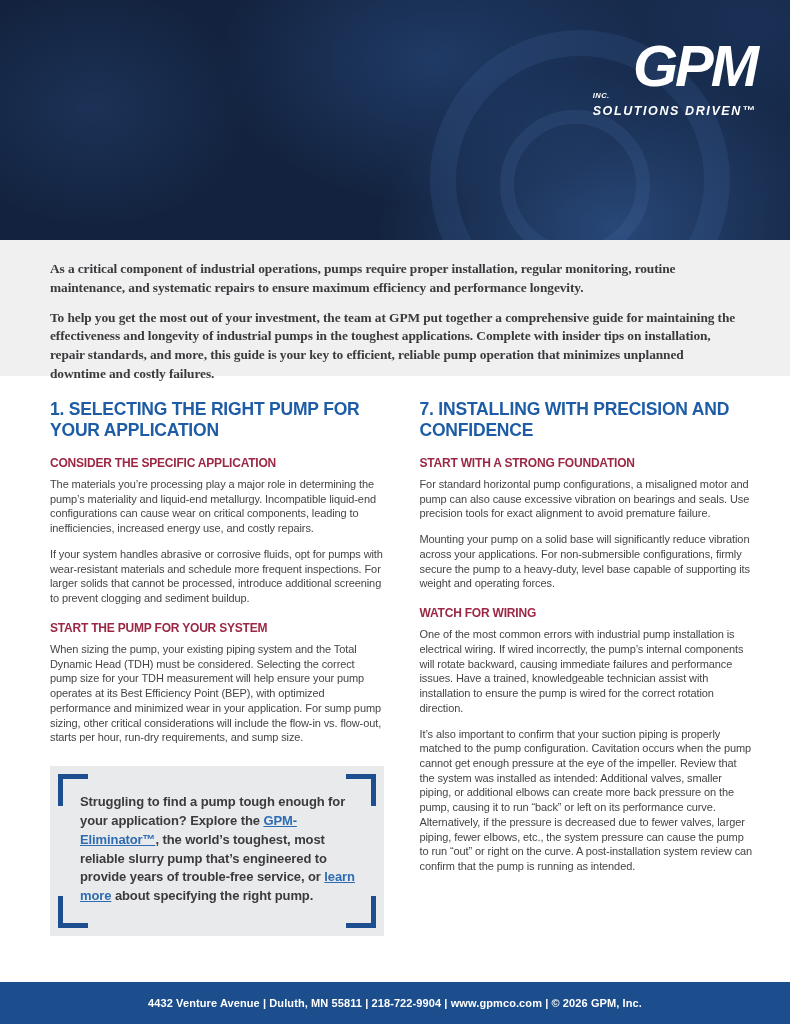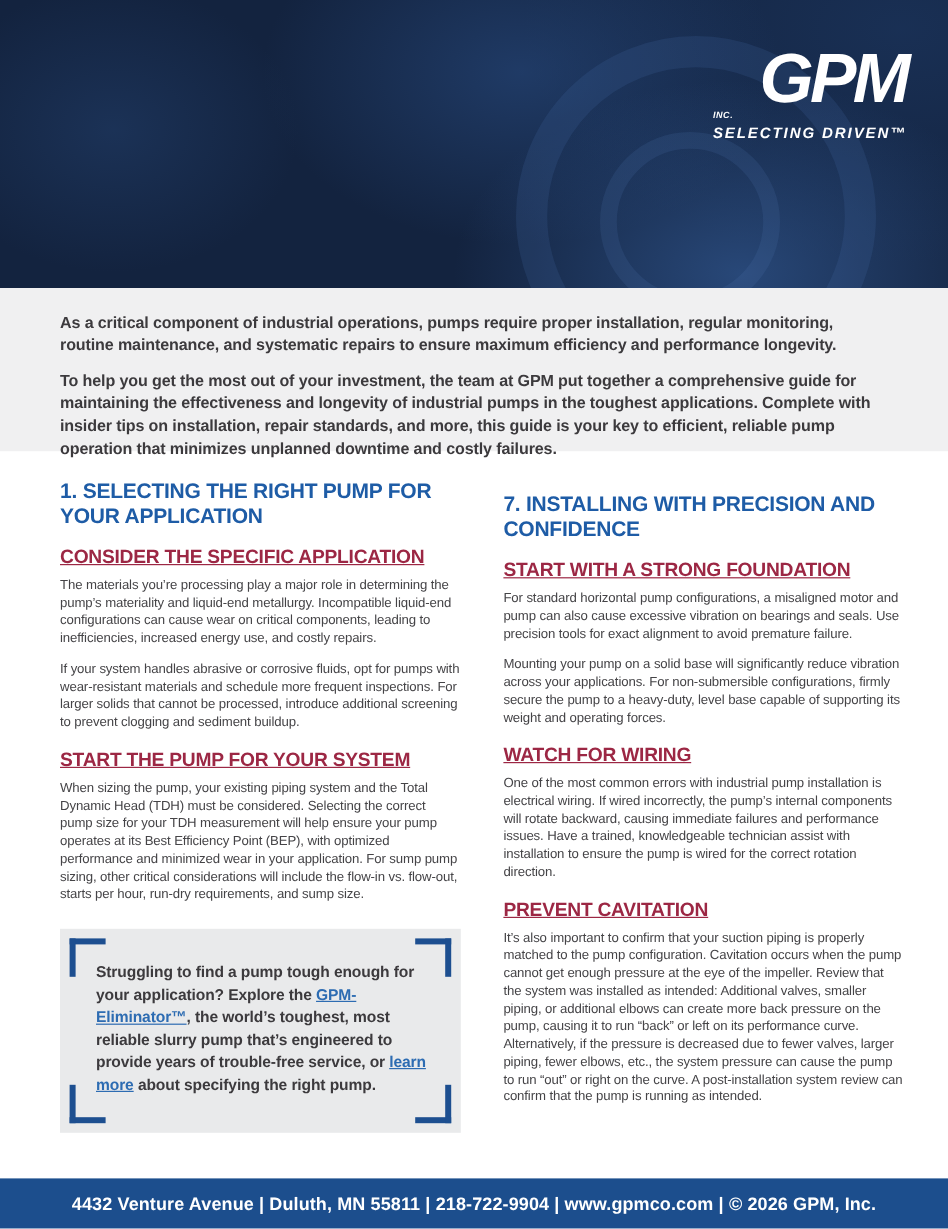--- a/index.html
+++ b/index.html
@@ -81,54 +81,53 @@
     font-weight: 700;
     letter-spacing: 1.6px;
     white-space: nowrap;
   }
 
   
   .intro {
     height: 136px;
     background: #f0f0f1;
     padding: 20px 50px 6px 50px;
+    font-family: Liberation Serif, serif;
   }
   .intro p {
     font-size: 13.4px;
     font-weight: 700;
     color: #3c3a3d;
     line-height: 1.4;
     margin-bottom: 11px;
     letter-spacing: -0.1px;
   }
 
   
   .main {
     display: flex;
     gap: 36px;
     padding: 23px 37px 0 50px;
-    align-items: center;
   }
   .col { flex: 1; min-width: 0; }
 
   .col h2 {
     font-size: 17.5px;
     font-weight: 700;
     color: #1e5ca6;
     line-height: 1.2;
     letter-spacing: -0.2px;
     margin-bottom: 11px;
   }
   .col h3 {
-    font-size: 16px;
+    font-size: 12px;
     font-weight: 700;
     color: #9c2744;
     letter-spacing: -0.2px;
     margin: 15px 0 7px 0;
-    text-decoration: underline;
   }
   .col p {
     font-size: 11px;
     color: #454447;
     line-height: 1.34;
     margin-bottom: 11px;
     letter-spacing: -0.1px;
   }
 
   
@@ -167,39 +166,39 @@
     position: absolute;
     left: 0; right: 0; bottom: 0;
     height: 42px;
     background: #1c4e8d;
     display: flex;
     align-items: center;
     justify-content: center;
   }
   .footer-text {
     color: #ffffff;
-    font-size: 15px;
+    font-size: 11px;
     font-weight: 700;
     letter-spacing: 0.1px;
   }
 </style>
 </head>
 <body>
 
 <div class="page">
 
   <div class="header">
     <div class="header-art-ring"></div>
     <div class="header-art-ring2"></div>
     <div class="header-title">
     </div>
     <div class="logo">
       <span class="logo-word">GPM</span>
       <span class="logo-inc">INC.</span>
-      <div class="logo-tagline">SELECTING DRIVEN™</div>
+      <div class="logo-tagline">SOLUTIONS DRIVEN™</div>
     </div>
   </div>
 
   <div class="intro">
     <p>As a critical component of industrial operations, pumps require proper installation, regular monitoring, routine maintenance, and systematic repairs to ensure maximum efficiency and performance longevity.</p>
     <p>To help you get the most out of your investment, the team at GPM put together a comprehensive guide for maintaining the effectiveness and longevity of industrial pumps in the toughest applications. Complete with insider tips on installation, repair standards, and more, this guide is your key to efficient, reliable pump operation that minimizes unplanned downtime and costly failures.</p>
   </div>
 
   <div class="main">
 
@@ -225,21 +224,20 @@
     <div class="col">
       <h2>7. INSTALLING WITH PRECISION AND CONFIDENCE</h2>
 
       <h3>START WITH A STRONG FOUNDATION</h3>
       <p>For standard horizontal pump configurations, a misaligned motor and pump can also cause excessive vibration on bearings and seals. Use precision tools for exact alignment to avoid premature failure.</p>
       <p>Mounting your pump on a solid base will significantly reduce vibration across your applications. For non-submersible configurations, firmly secure the pump to a heavy-duty, level base capable of supporting its weight and operating forces.</p>
 
       <h3>WATCH FOR WIRING</h3>
       <p>One of the most common errors with industrial pump installation is electrical wiring. If wired incorrectly, the pump’s internal components will rotate backward, causing immediate failures and performance issues. Have a trained, knowledgeable technician assist with installation to ensure the pump is wired for the correct rotation direction.</p>
 
-      <h3>PREVENT CAVITATION</h3>
       <p>It’s also important to confirm that your suction piping is properly matched to the pump configuration. Cavitation occurs when the pump cannot get enough pressure at the eye of the impeller. Review that the system was installed as intended: Additional valves, smaller piping, or additional elbows can create more back pressure on the pump, causing it to run “back” or left on its performance curve. Alternatively, if the pressure is decreased due to fewer valves, larger piping, fewer elbows, etc., the system pressure can cause the pump to run “out” or right on the curve. A post-installation system review can confirm that the pump is running as intended.</p>
     </div>
 
   </div>
 
   <div class="footer">
     <div class="footer-text">4432 Venture Avenue  |  Duluth, MN 55811  |  218-722-9904  |  www.gpmco.com  |  © 2026 GPM, Inc.</div>
   </div>
 
 </div>

